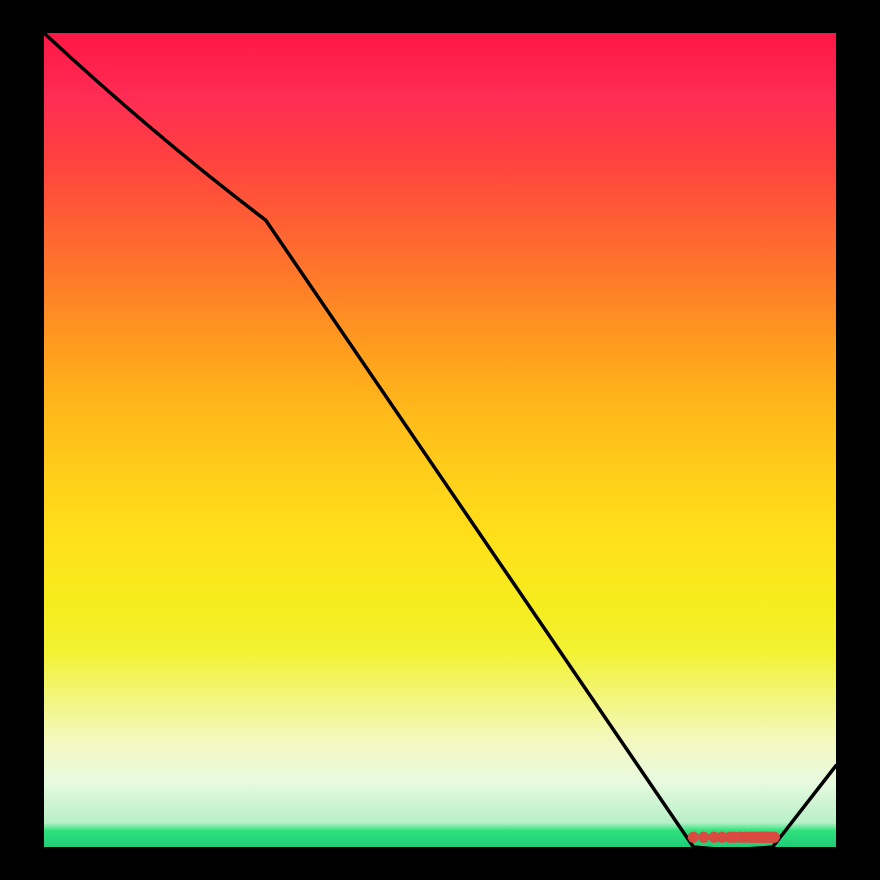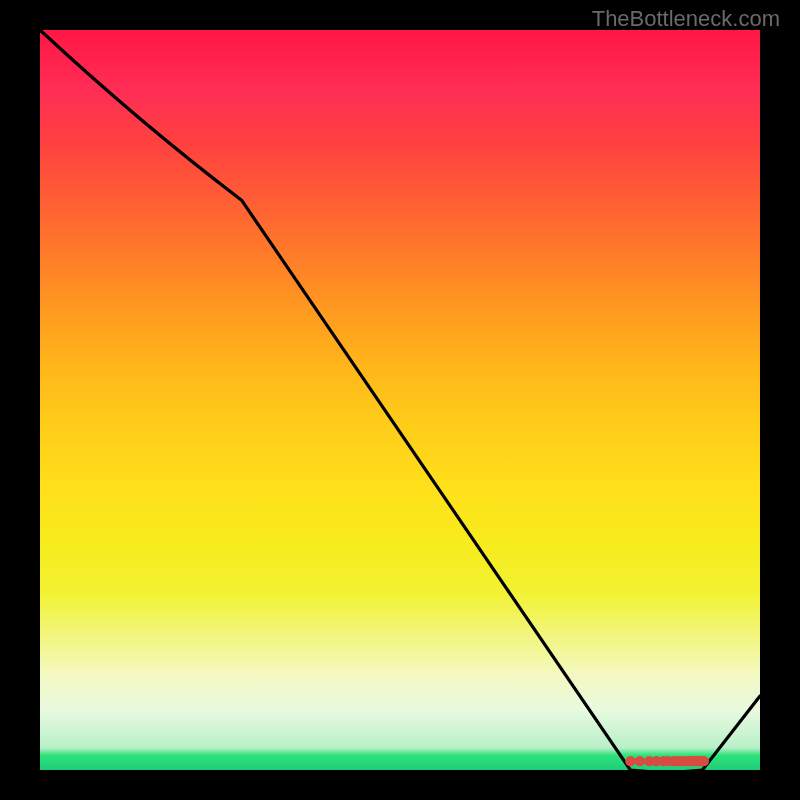--- a/index.html
+++ b/index.html
@@ -57,21 +57,20 @@
     top: 0;
     width: 720px;
     height: 740px;
     overflow: visible;
   }
 </style>
 </head>
 <body>
 
 <div class="frame">
-  <div class="watermark">TheBottleneck.com</div>
 
   <div class="plot-area">
     <svg class="overlay" id="chart-svg" viewBox="0 0 720 740" preserveAspectRatio="none">
         <path d="M 0 0 Q 100.80000000000001 93.60999999999997 201.60000000000002 170.19999999999993 L 590.4 740 Q 626.4 744 662.4 740 L 720 666" fill="none" stroke="#000" stroke-width="3.2" stroke-linejoin="round" stroke-linecap="round"></path>
         <g>
           <circle cx="590.4" cy="731.12" r="5.2" fill="#d94a40"></circle>
           <circle cx="599.76" cy="731.12" r="5.2" fill="#d94a40"></circle>
           <circle cx="609.12" cy="731.12" r="5.2" fill="#d94a40"></circle>
           <circle cx="616.3199999999999" cy="731.12" r="5.2" fill="#d94a40"></circle>
           <circle cx="623.52" cy="731.12" r="5.2" fill="#d94a40"></circle>

